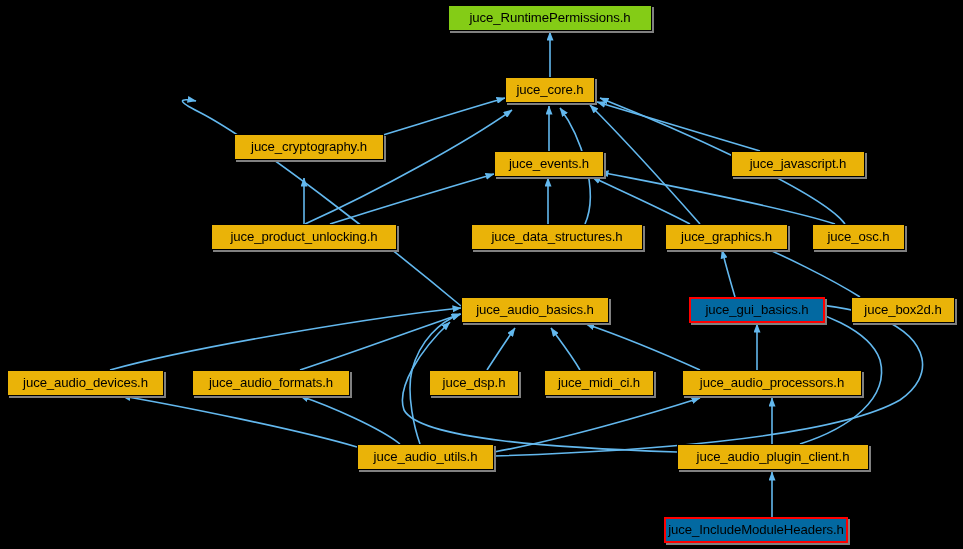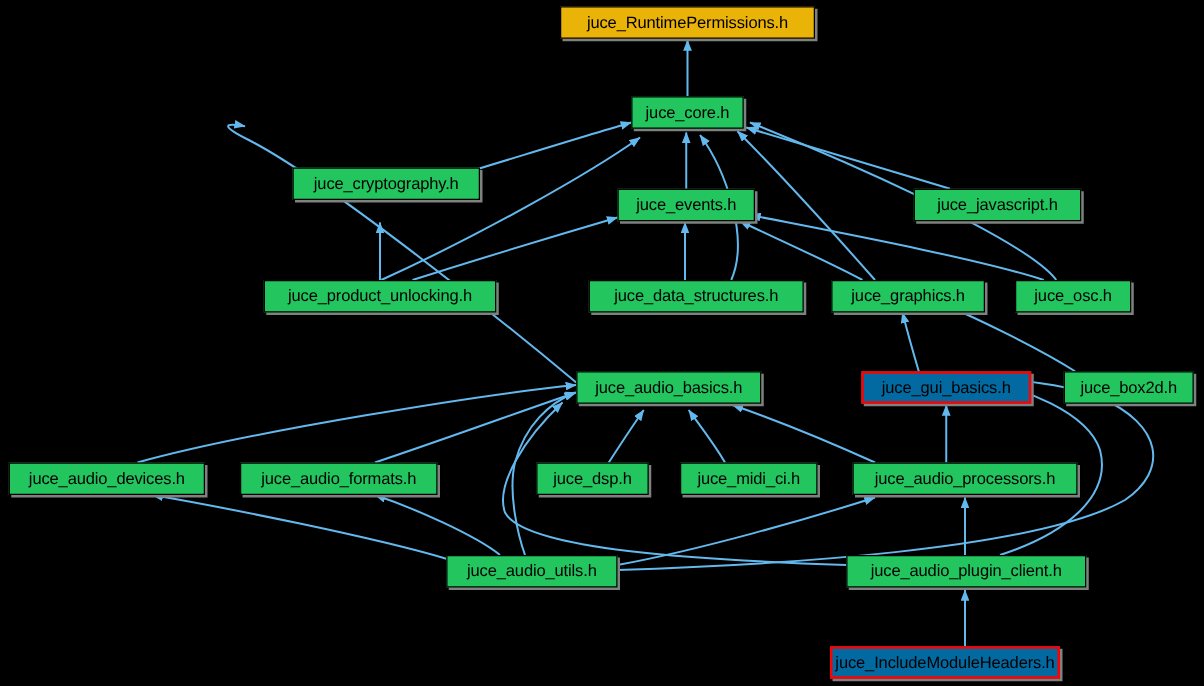--- a/index.html
+++ b/index.html
@@ -30,27 +30,27 @@
     box-sizing: border-box;
     display: flex;
     align-items: center;
     justify-content: center;
     height: 26px;
     font-size: 13.2px;
     line-height: 1;
     white-space: nowrap;
     letter-spacing: -0.1px;
     color: #000000;
-    background: #22c55e;
+    background: #eab308;
     border: 1px solid #000000;
     box-shadow: 2px 2px 0 0 #808080;
     z-index: 5;
   }
   .node.gray {
-    background: #eab308;
+    background: #84cc16;
     border: 1px solid #000000;
   }
   .node.redhl {
     background: #0369a1;
     border: 2px solid #ff0000;
     box-shadow: 2px 2px 0 0 #808080;
   }
   .node-label {
     display: block;
     padding: 0 8px;

